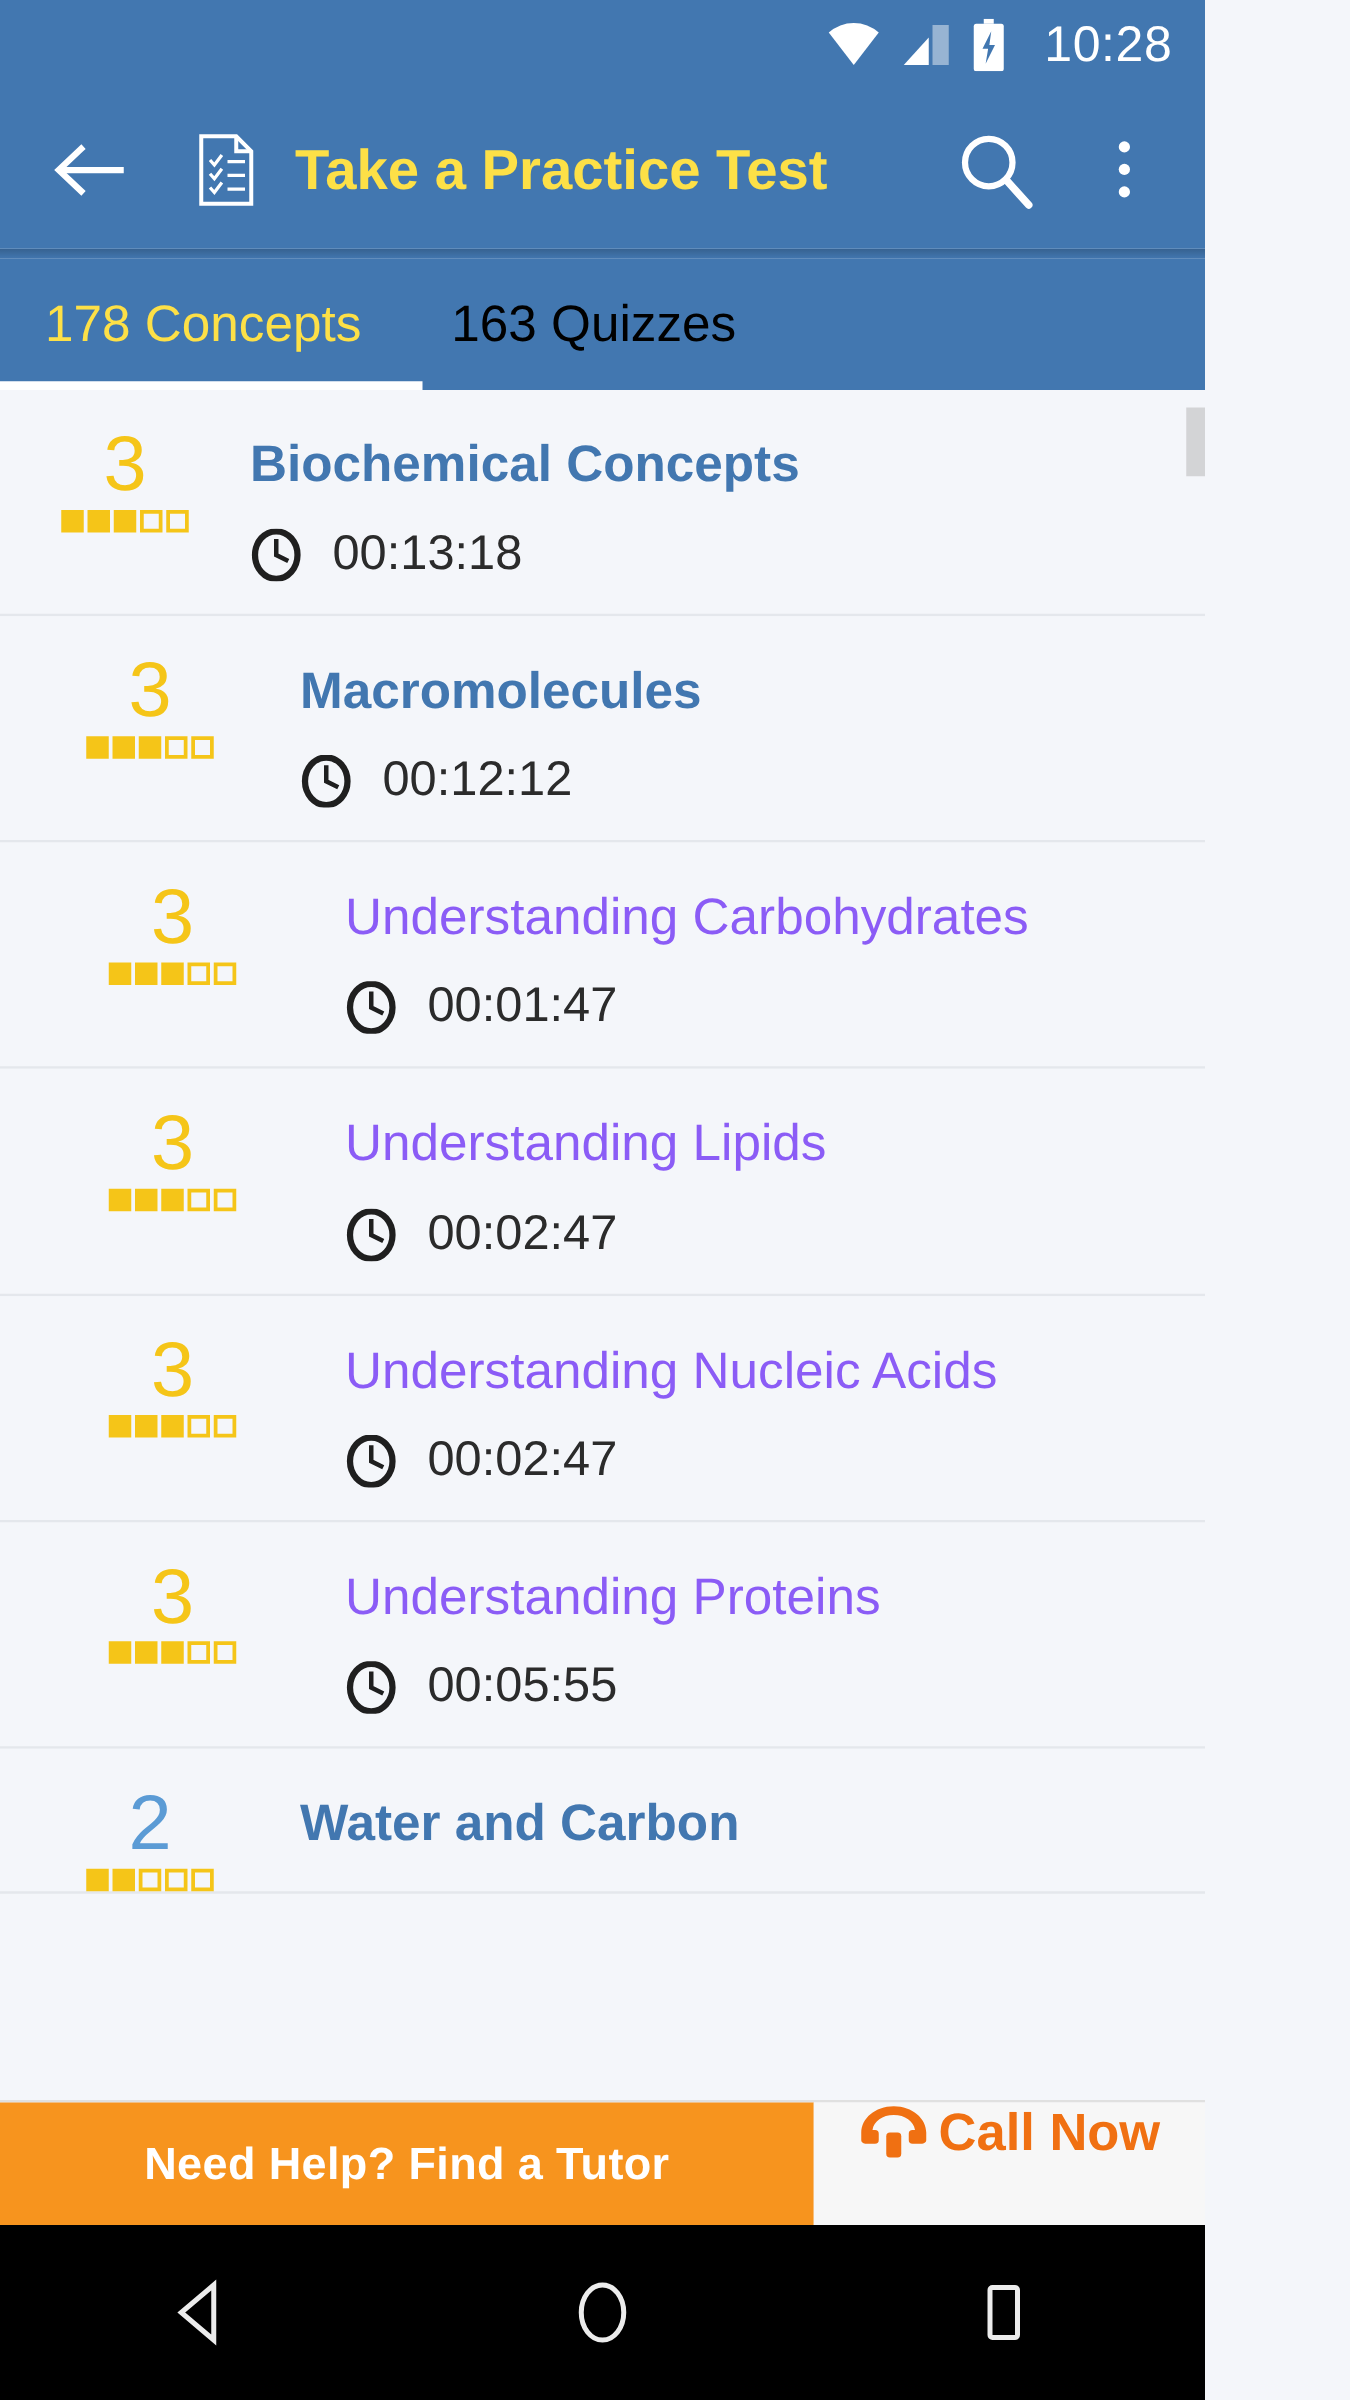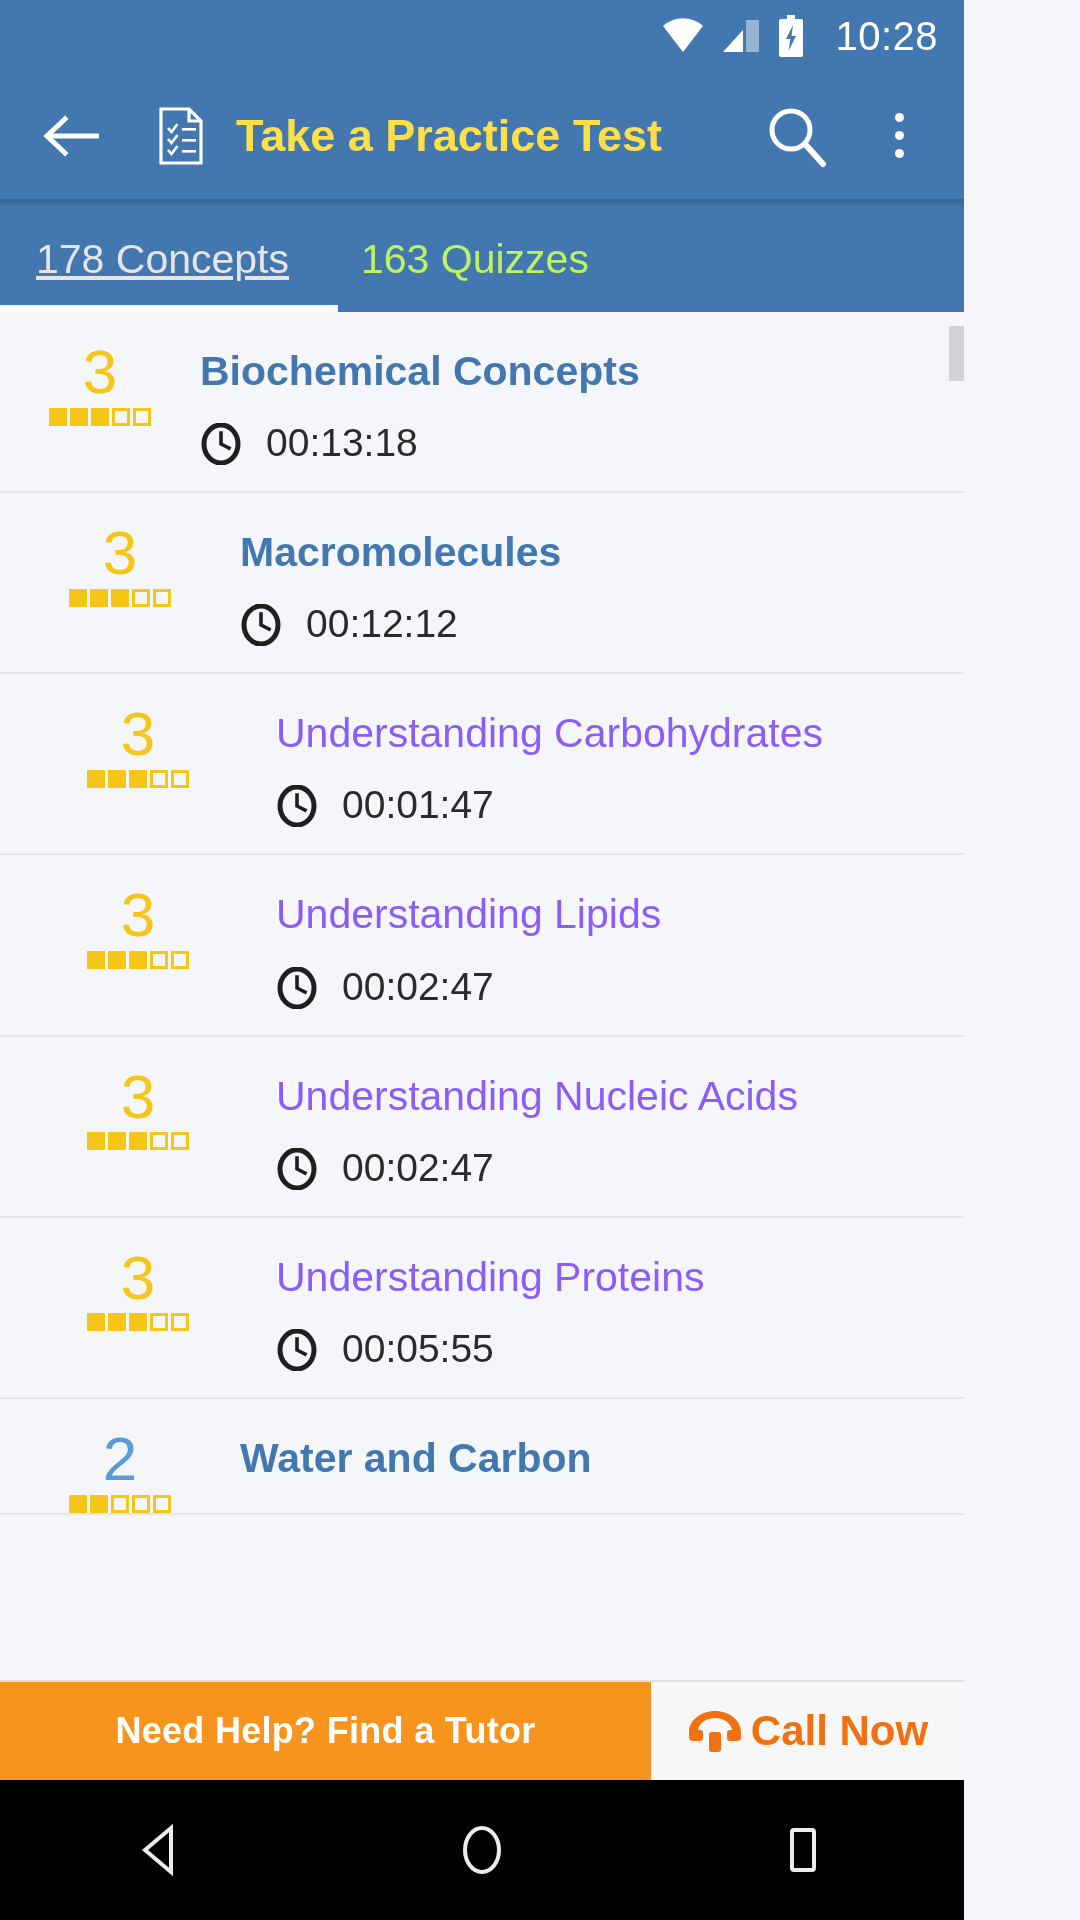--- a/index.html
+++ b/index.html
@@ -68,22 +68,22 @@
   .tab-bar {
     height: 105px; background: #4277b0;
     display: flex; align-items: flex-end;
     flex: 0 0 auto; position: relative;
   }
   .tab {
     height: 105px; display: flex; align-items: center; justify-content: center;
     padding: 0 36px; position: relative;
   }
   .tab-label { font-size: 41px; font-weight: 400; white-space: nowrap; }
-  .tab.active .tab-label { color: #e5e5e5; text-decoration: underline; }
-  .tab.inactive .tab-label { color: #bef264; }
+  .tab.active .tab-label { color: #fde047; }
+  .tab.inactive .tab-label { color: #000000; }
   .tab-indicator {
     position: absolute; left: 0; bottom: 0;
     width: 338px; height: 7px; background: #ffffff;
   }
 
   
   .list-wrap { flex: 1 1 auto; position: relative; overflow: hidden; background: #f4f6fa; }
   .scroll-thumb {
     position: absolute; right: 0; top: 14px;
     width: 15px; height: 55px; background: #d3d4d6; z-index: 5;
@@ -140,21 +140,21 @@
   }
   .banner-main {
     flex: 1 1 auto; background: #f7941e;
     display: flex; align-items: center; justify-content: center;
   }
   .banner-main-text {
     color: #ffffff; font-size: 36px; font-weight: bold; letter-spacing: 0.3px;
   }
   .banner-call {
     width: 313px; flex: 0 0 auto; background: #f7f7f7;
-    display: flex; align-items: center; justify-content: center; gap: 8px;
+    display: flex; justify-content: center; gap: 8px;
   }
   .phone-icon { width: 56px; height: 46px; flex: 0 0 auto; }
   .banner-call-text { color: #f07012; font-size: 42px; font-weight: bold; }
 
   
   .nav-bar {
     flex: 0 0 auto; height: 140px; background: #000000;
     display: flex; align-items: center; justify-content: space-around;
   }
   .nav-btn { width: 150px; height: 140px; display: flex; align-items: center; justify-content: center; }

